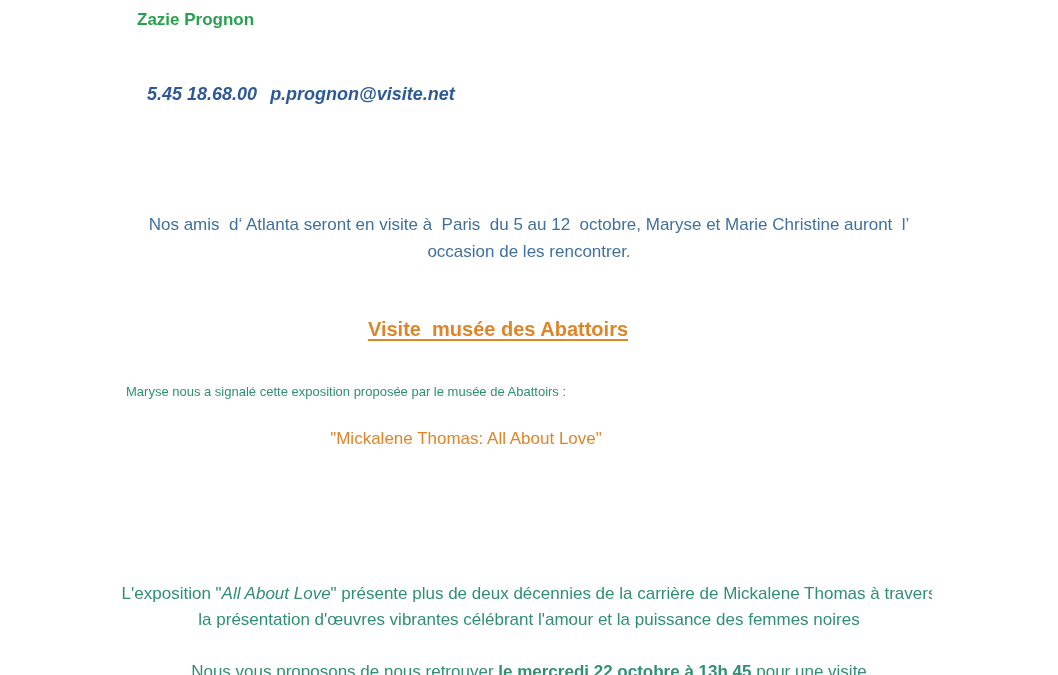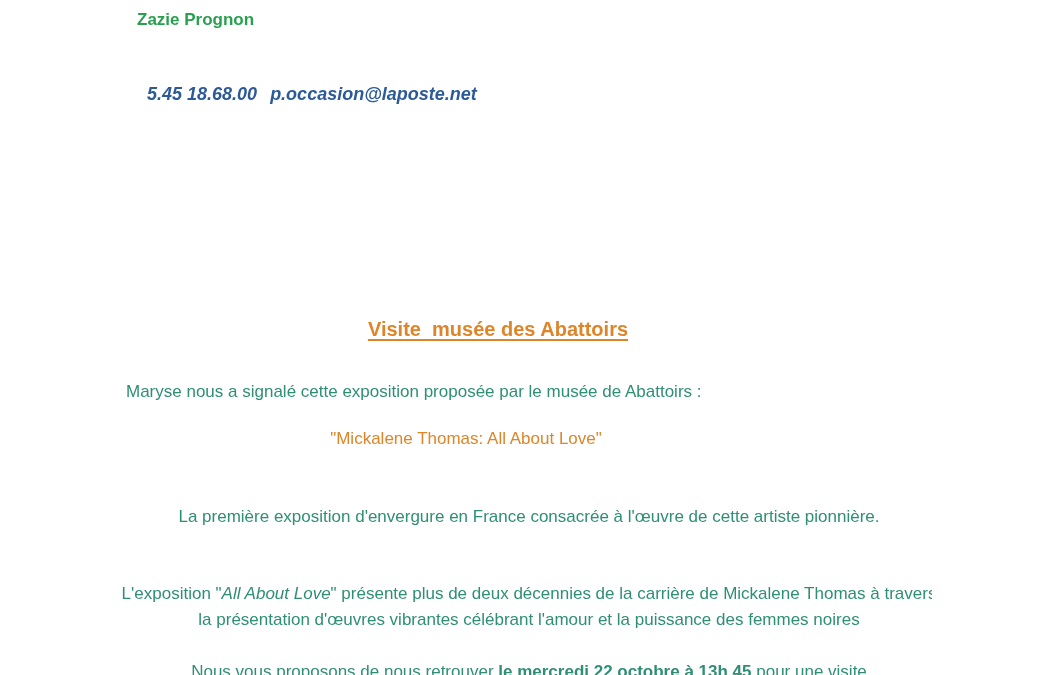--- a/index.html
+++ b/index.html
@@ -50,21 +50,21 @@
     line-height: 27px;
     color: var(--teal, #2F8F74);
   }
   .para-atlanta {
     top: 211px; left: 124px; width: 810px;
     color: var(--steel_blue, #3F70A0);
   }
   .line-maryse {
     position: absolute;
     top: 379px; left: 126px;
-    font-size: 17px; line-height: 25px;
+    font-size: 13px; line-height: 25px;
     color: var(--teal, #2F8F74);
     text-align: right;
   }
   .line-exhibition {
     position: absolute;
     top: 426px; left: 0; width: 100%;
     text-align: center;
     font-size: 17px; line-height: 25px;
     color: var(--orange, #DD8528);
   }
@@ -76,30 +76,30 @@
   .bold { font-weight: 700; }
 </style>
 </head>
 <body>
 
 <div class="page">
 
   <div class="contact-name">Zazie Prognon</div>
 
   <div class="contact-line">
-    <span class="phone">5.45 18.68.00</span><span class="email">p.occasion@laposte.net</span>
+    <span class="phone">5.45 18.68.00</span><span class="email">p.prognon@visite.net</span>
   </div>
 
 
+  <div class="para para-atlanta">Nos amis  d‘ Atlanta seront en visite à  Paris  du 5 au 12  octobre, Maryse et Marie Christine auront  l’ occasion de les rencontrer.</div>
 
   <div class="heading heading-visite">Visite  musée des Abattoirs</div>
 
   <div class="line-maryse">Maryse nous a signalé cette exposition proposée par le musée de Abattoirs :</div>
 
   <div class="line-exhibition">"Mickalene Thomas: All About Love"</div>
 
-  <div class="para para-premiere">La première exposition d'envergure en France consacrée à l'œuvre de cette artiste pionnière.</div>
 
   <div class="para para-exposition"><span>L'exposition "</span><span class="italic">All About Love</span><span>" présente plus de deux décennies de la carrière de Mickalene Thomas à travers la présentation d'œuvres vibrantes célébrant l'amour et la puissance des femmes noires</span></div>
 
   <div class="para para-rdv"><span>Nous vous proposons de nous retrouver </span><span class="bold">le mercredi 22 octobre à 13h 45</span><span> pour une visite</span></div>
 
 </div>
 
 </body></html>

